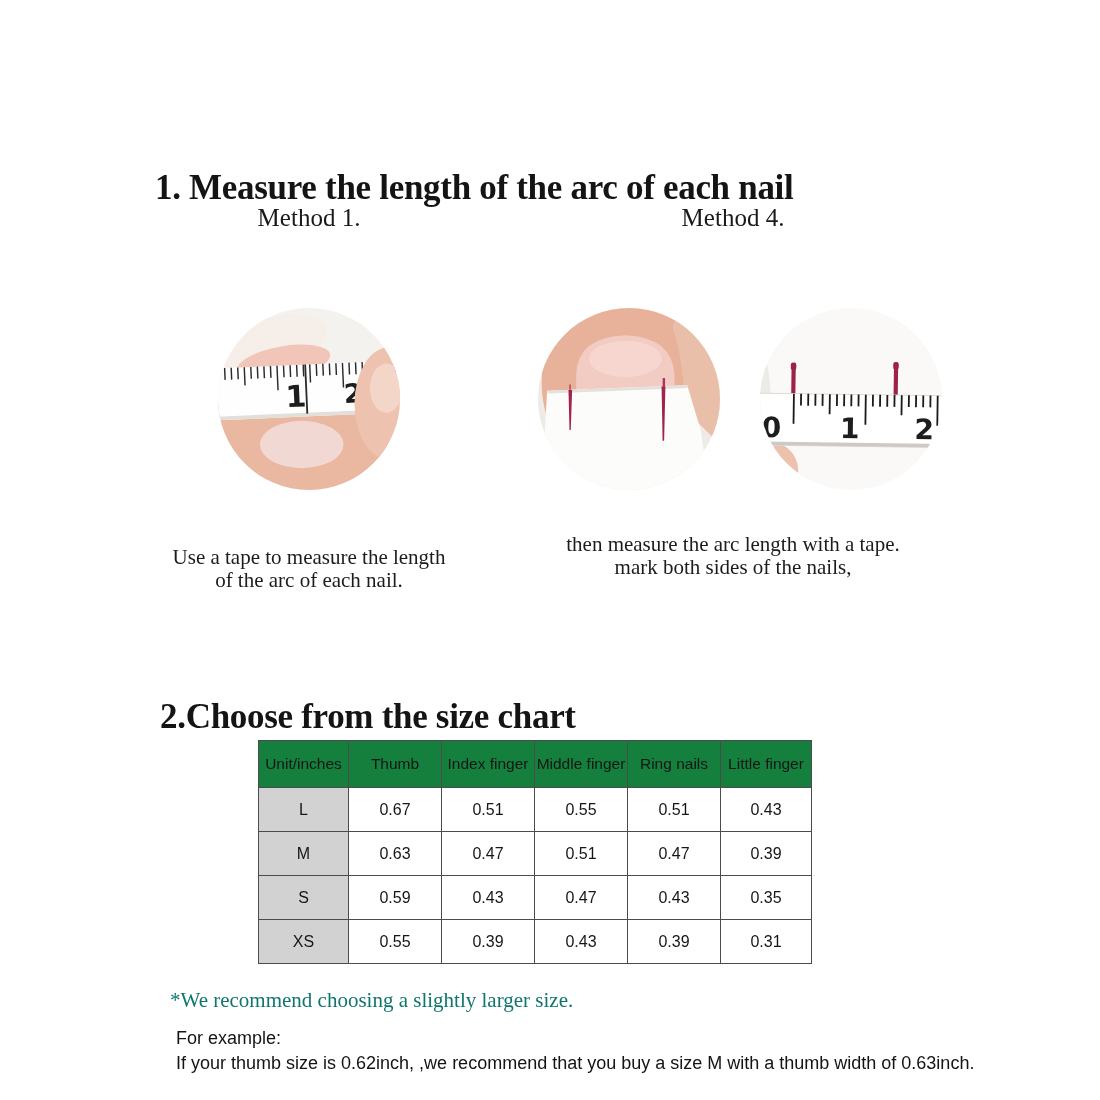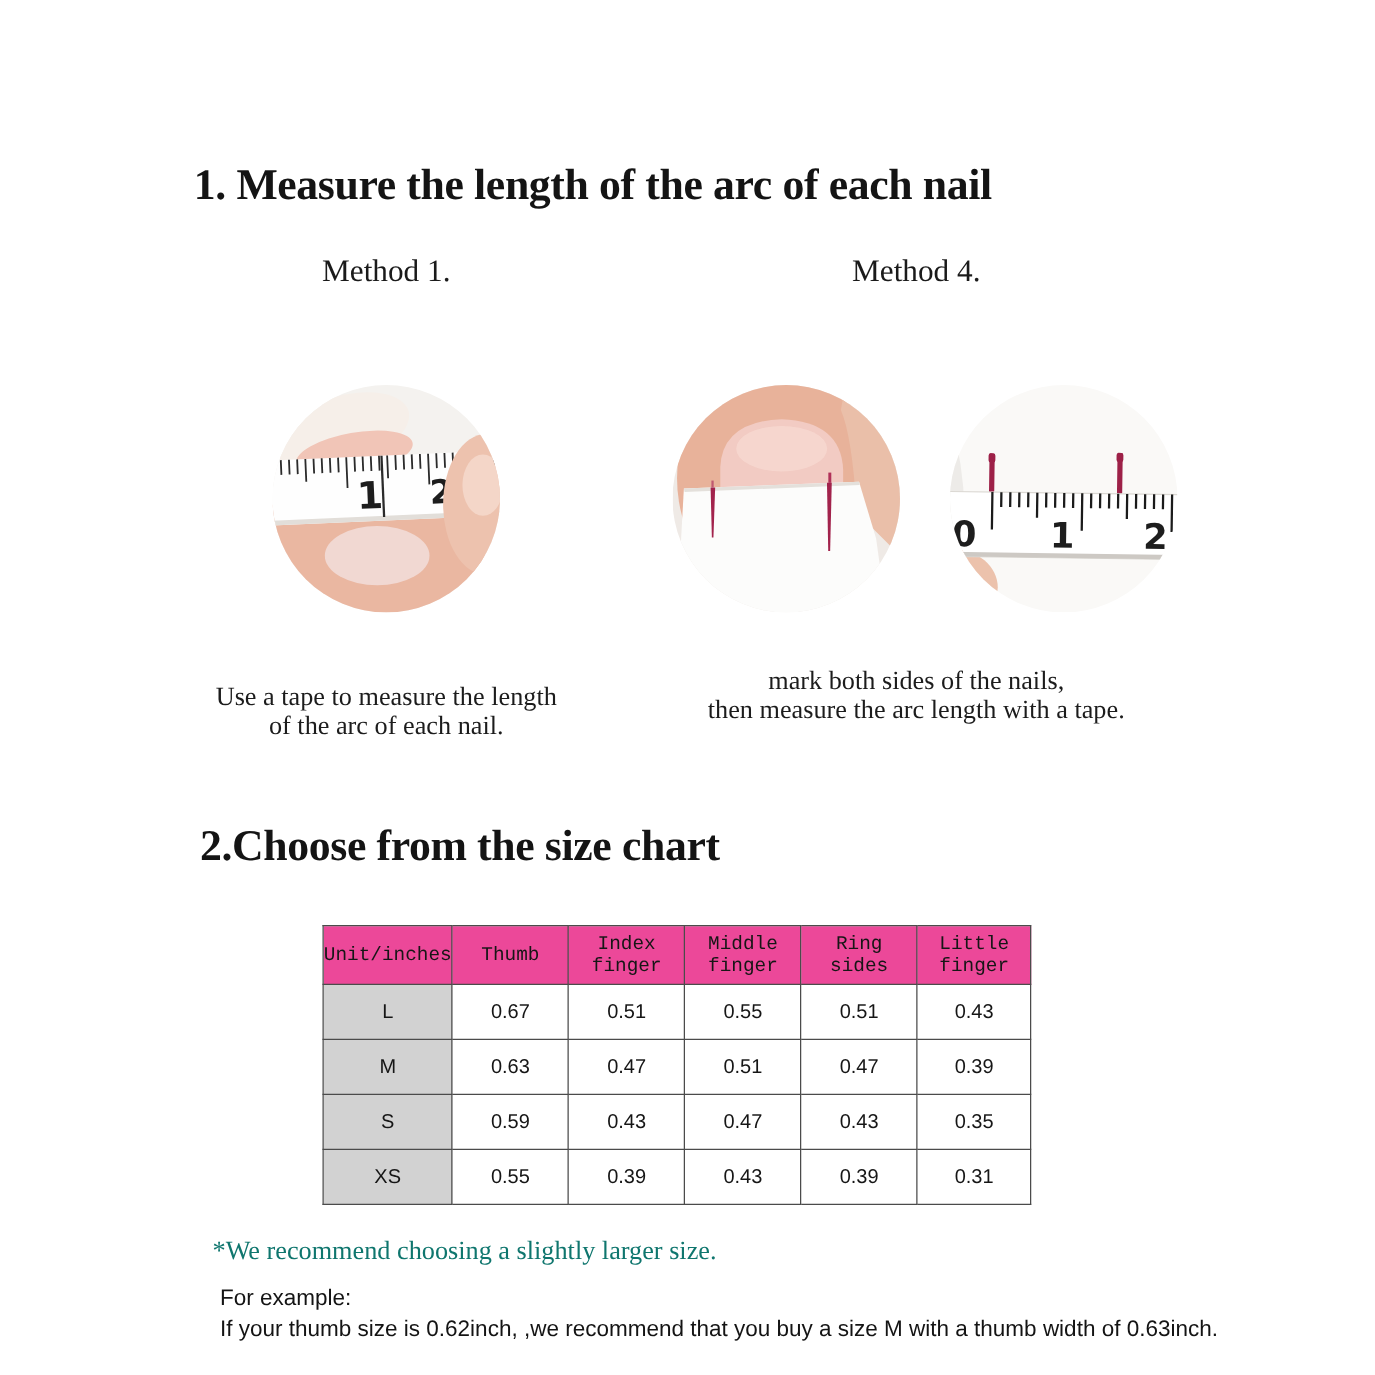--- a/index.html
+++ b/index.html
@@ -7,21 +7,21 @@
     position:relative;width:1100px;height:1100px;background:#ffffff;
     font-family:"Liberation Serif", serif;color:#111;overflow:hidden;
   }
   .page-title{
     position:absolute;top:32px;left:0;width:100%;text-align:center;
     font-family:"DejaVu Sans", sans-serif;font-weight:bold;font-size:49px;
     letter-spacing:1px;word-spacing:18px;color:#000;
   }
   .h-step{
     position:absolute;font-size:35px;font-weight:bold;color:#141414;
-    font-family:"Liberation Serif", serif;letter-spacing:-0.3px;white-space:nowrap;
+    font-family:"Liberation Serif", serif;letter-spacing:-0.3px;white-space:nowrap;margin-top:40px;
   }
   .h-step1{top:128px;left:155px;}
   .h-step2{top:657px;left:160px;}
   .method-label{
     position:absolute;top:204px;transform:translateX(-50%);
     font-size:25px;color:#1a1a1a;white-space:nowrap;
   }
   .method-label.m1{left:309px;}
   .method-label.m2{left:733px;}
   .photo{position:absolute;top:308px;width:182px;height:182px;}
@@ -37,21 +37,21 @@
   .caption.c2{top:533px;left:733px;}
   .caption span{display:block;}
   table.size-chart{
     position:absolute;top:740px;left:258px;border-collapse:collapse;
     font-family:"Liberation Sans", sans-serif;color:#161616;table-layout:fixed;
   }
   table.size-chart th, table.size-chart td{
     border:1px solid #4b4b4b;text-align:center;vertical-align:middle;
     font-weight:normal;padding:0;
   }
-  table.size-chart thead th{background:#ec4899;height:46px;font-size:15.5px;font-family:Liberation Mono, monospace;}
+  table.size-chart thead th{background:#15803d;height:46px;font-size:15.5px;}
   table.size-chart tbody th{background:#d2d2d2;font-size:16px;}
   table.size-chart tbody tr{height:44px;}
   table.size-chart tbody td{font-size:16px;background:#ffffff;}
   .note{
     position:absolute;top:988px;left:170px;font-size:21px;color:#0f766e;white-space:nowrap;
   }
   .example-label{
     position:absolute;top:1028px;left:176px;
     font-family:"Liberation Sans", sans-serif;font-size:18px;color:#141414;white-space:nowrap;
   }
@@ -154,42 +154,42 @@
         </g>
       </g>
     </svg>
   </div>
 
   <div class="caption c1">
     <span>Use a tape to measure the length</span>
     <span>of the arc of each nail.</span>
   </div>
   <div class="caption c2">
+    <span>then measure the arc length with a tape.</span>
     <span>mark both sides of the nails,</span>
-    <span>then measure the arc length with a tape.</span>
   </div>
 
   <div class="h-step h-step2">2.Choose from the size chart</div>
 
   <table class="size-chart">
     <colgroup>
       <col style="width:90px">
         <col style="width:93px">
         <col style="width:93px">
       <col style="width:93px">
         <col style="width:93px">
         <col style="width:91px">
     </colgroup>
     <thead>
       <tr>
         <th>Unit/inches</th>
         <th>Thumb</th>
         <th>Index finger</th>
         <th>Middle finger</th>
-        <th>Ring sides</th>
+        <th>Ring nails</th>
         <th>Little finger</th>
       </tr>
     </thead>
     <tbody>
       <tr>
         <th>L</th>
         <td>0.67</td>
         <td>0.51</td>
         <td>0.55</td>
         <td>0.51</td>

